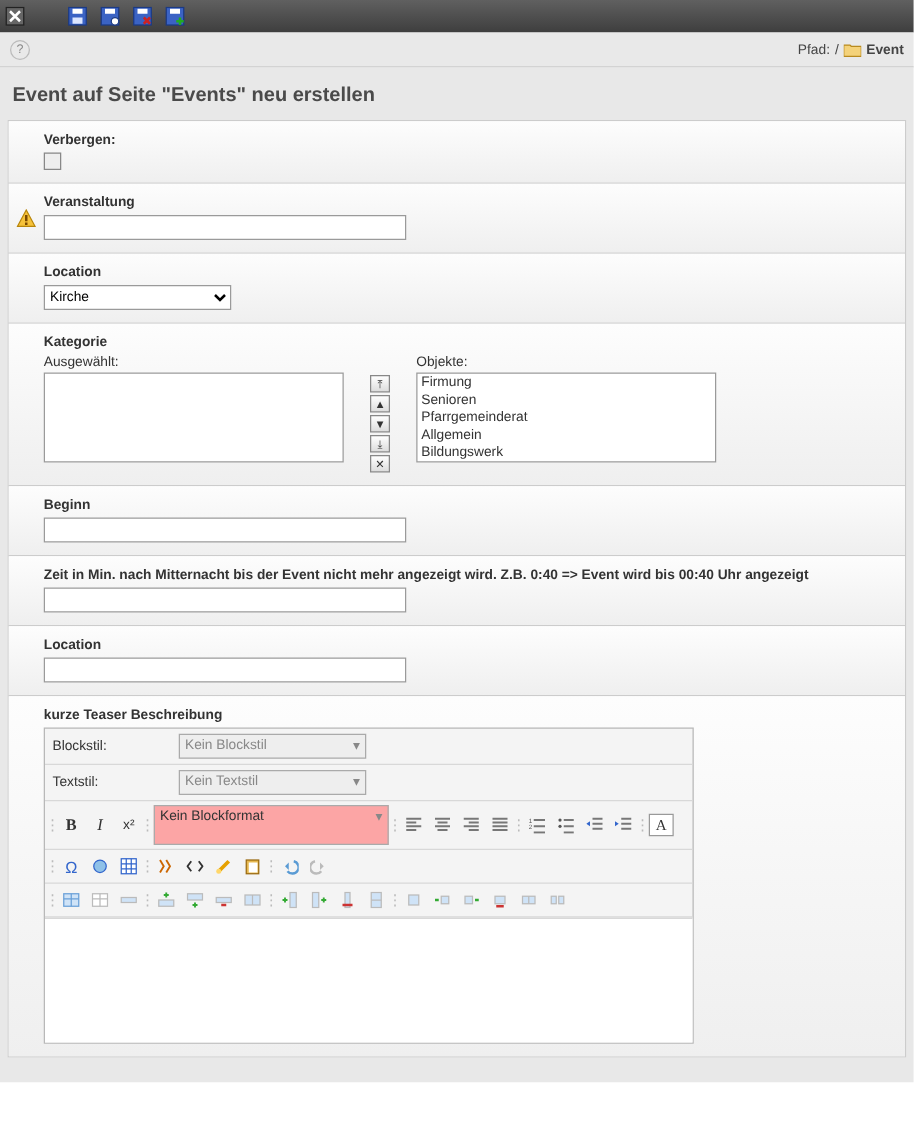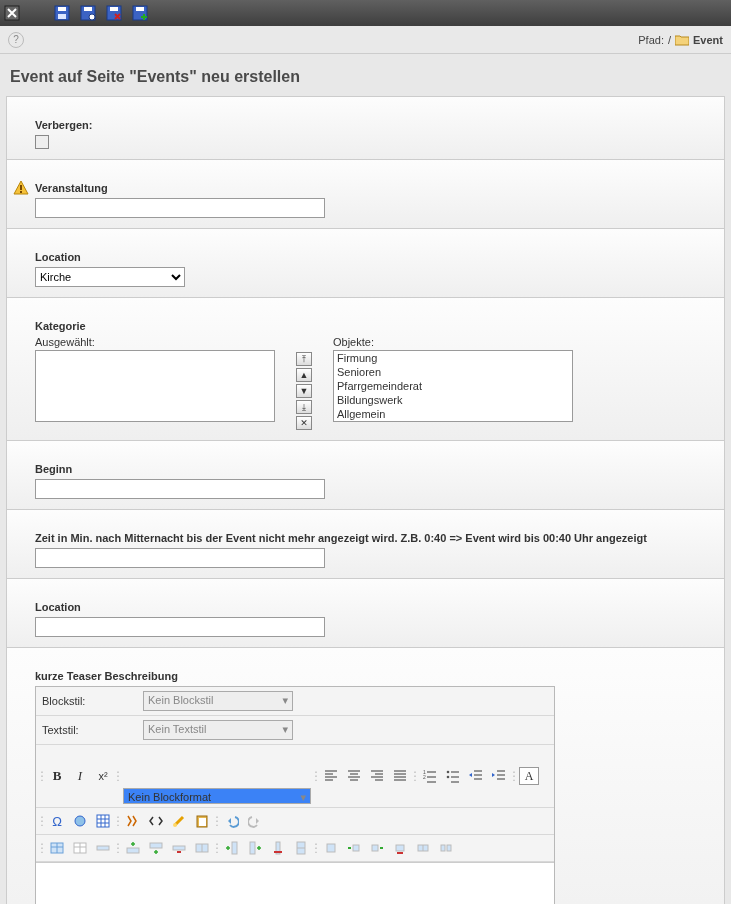--- a/index.html
+++ b/index.html
@@ -10,21 +10,21 @@
   .tb-icon svg { width:16px; height:16px; }
   
   .path-bar { height: 28px; background:#e9e9e9; border-bottom:1px solid #ccc; display:flex; align-items:center; padding:0 8px; font-size:11px; color:#444; }
   .path-bar .help { width:16px; height:16px; border:1px solid #bbb; border-radius:8px; color:#888; font-size:10px; display:flex; align-items:center; justify-content:center; margin-right:8px; cursor:pointer; }
   .path-bar .spacer { flex:1; }
   .path-bar .folder-ico { width:14px; height:12px; margin:0 4px; display:inline-block; vertical-align:middle; }
   
   .page { background:#e8e8e8; padding:10px 6px 20px 6px; }
   h1.page-title { font-size:16px; font-weight:bold; color:#4a4a4a; margin:4px 0 10px 4px; }
   .form-table { width:100%; border:1px solid #ccc; border-collapse:separate; border-spacing:0; background:#fff; }
-  .field-row { background:linear-gradient(#fdfdfd,#efefef); border-bottom:1px solid #ccc; padding:22px 10px 10px 28px; position:relative; }
+  .field-row { background:linear-gradient(#fdfdfd,#efefef); border-bottom:1px solid #ccc; padding:9px 10px 10px 28px; position:relative; }
   .field-row:last-child { border-bottom:none; }
   .field-label { font-weight:bold; color:#333; margin-bottom:4px; display:block; }
   .sub-label { font-weight:normal; color:#333; font-size:11px; }
   .warn { position:absolute; left:6px; top:20px; width:16px; height:16px; }
   input[type=text].txt { height:20px; border:1px solid #9a9a9a; padding:1px 3px; font-size:11px; }
   input.wide { width:290px; }
   input.small { width:78px; }
   select.sel { height:20px; border:1px solid #9a9a9a; font-size:11px; background:#fff; }
   .chk { width:14px; height:14px; border:1px solid #888; background:#eee; display:inline-block; vertical-align:middle; }
   .cal-ico { width:16px; height:16px; display:inline-block; vertical-align:middle; margin-left:2px; cursor:pointer; }
@@ -37,21 +37,21 @@
   .listbox.right { width:240px; height:72px; }
   .listbox .opt { padding:0 3px; line-height:14px; cursor:pointer; }
   .move-btns { display:flex; flex-direction:column; gap:2px; margin-top:16px; }
   .move-btns .mbtn { width:16px; height:14px; border:1px solid #888; background:linear-gradient(#fff,#ddd); display:flex; align-items:center; justify-content:center; font-size:9px; cursor:pointer; color:#333; }
   
   .rte { border:1px solid #b8b8b8; background:#f4f4f4; width:520px; }
   .rte-row { display:flex; align-items:center; padding:4px 6px; gap:6px; border-bottom:1px solid #d8d8d8; }
   .rte-row:last-of-type { border-bottom:none; }
   .rte-lbl { width:95px; font-size:11px; color:#333; }
   .rte-select { flex:0 0 150px; height:20px; border:1px solid #aaa; background:#eee; color:#888; font-size:11px; padding:2px 4px; position:relative; }
-  .rte-select2 { flex:0 0 188px; height:16px; border:1px solid #aaa; background:#3b82f6; color:#333; font-size:11px; padding:2px 4px;margin-top:40px; }
+  .rte-select2 { flex:0 0 188px; height:32px; border:1px solid #aaa; background:#fca5a5; color:#333; font-size:11px; padding:2px 4px; }
   .rte-select::after, .rte-select2::after { content:"▾"; position:absolute; right:4px; top:2px; color:#888; }
   .rte-select2 { position:relative; }
   .rte-toolbar { display:flex; flex-wrap:wrap; gap:3px; padding:3px 4px; align-items:center; border-bottom:1px solid #d8d8d8; }
   .rte-btn { width:20px; height:20px; display:flex; align-items:center; justify-content:center; cursor:pointer; border:1px solid transparent; }
   .rte-sep { width:4px; height:20px; display:flex; align-items:center; justify-content:center; color:#ccc; }
   .rte-sep::before { content:"⋮"; font-size:12px; color:#bbb; }
   .rte-canvas { height:100px; background:#fff; border-top:1px solid #ccc; }
   .rte-a-box { width:20px; height:18px; border:1px solid #999; background:#fff; font-family:Georgia,serif; font-size:12px; display:flex;align-items:center;justify-content:center; }
 </style>
 </head>
@@ -153,22 +153,22 @@
           <span class="mbtn">▼</span>
           <span class="mbtn">⤓</span>
           <span class="mbtn">✕</span>
         </div>
         <div class="dual-col">
           <span class="col-label sub-label">Objekte:</span>
           <div class="listbox right">
             <div class="opt">Firmung</div>
             <div class="opt">Senioren</div>
             <div class="opt">Pfarrgemeinderat</div>
+            <div class="opt">Allgemein</div>
             <div class="opt">Bildungswerk</div>
-            <div class="opt">Allgemein</div>
           </div>
         </div>
       </div>
     </div>
 
     <div class="field-row">
       <span class="field-label">Beginn</span>
       <input type="text" class="txt wide" style="">
     </div>
 

